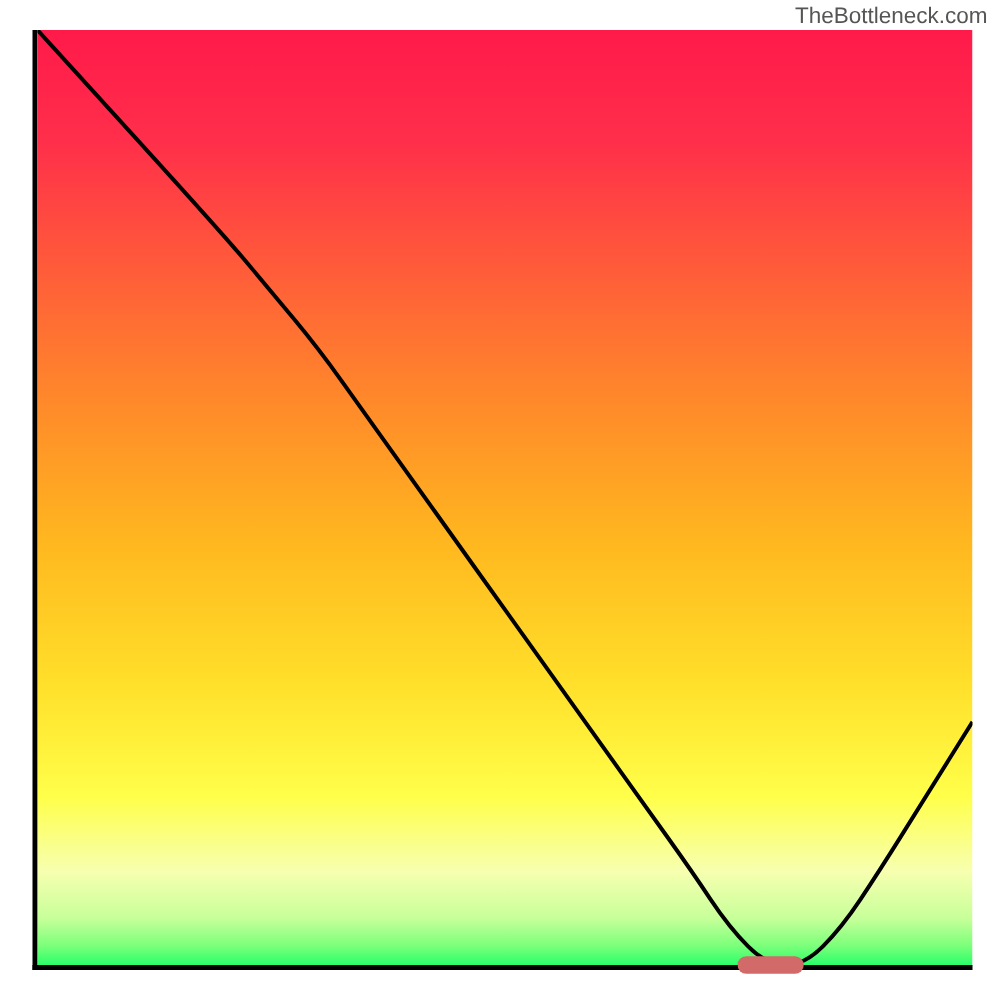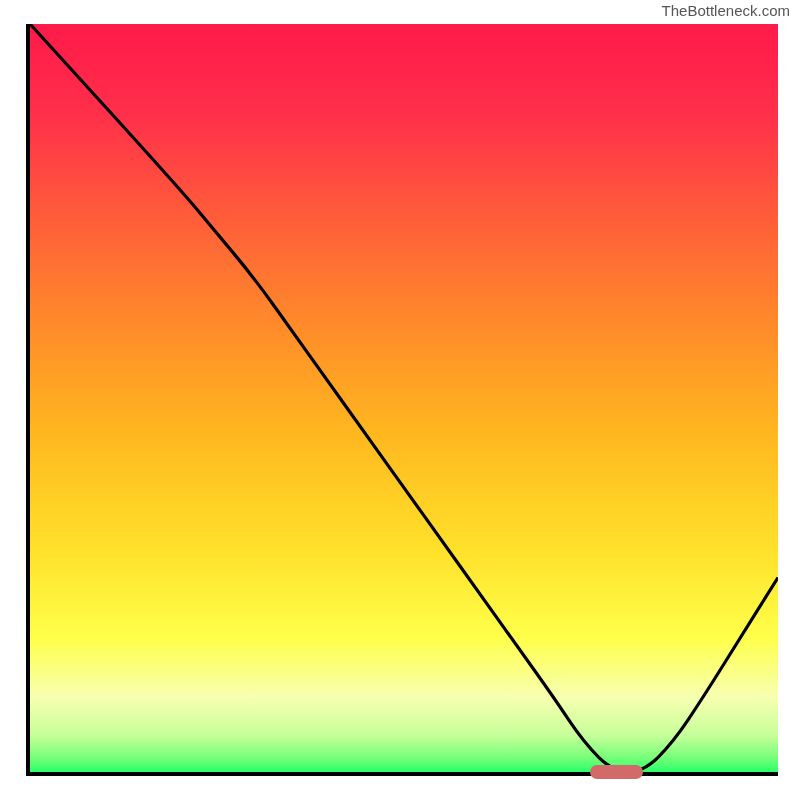--- a/index.html
+++ b/index.html
@@ -8,21 +8,21 @@
     height: 800px;
     background: #ffffff;
     position: relative;
     font-family: Arial, sans-serif;
   }
   .watermark {
     position: absolute;
     top: 2px;
     right: 10px;
     color: #555555;
-    font-size: 15px;
+    font-size: 18px;
     font-weight: normal;
     z-index: 10;
   }
   .chart-area {
     position: absolute;
     left: 26px;
     top: 24px;
     width: 752px;
     height: 752px;
     border-left: 4px solid #000;

